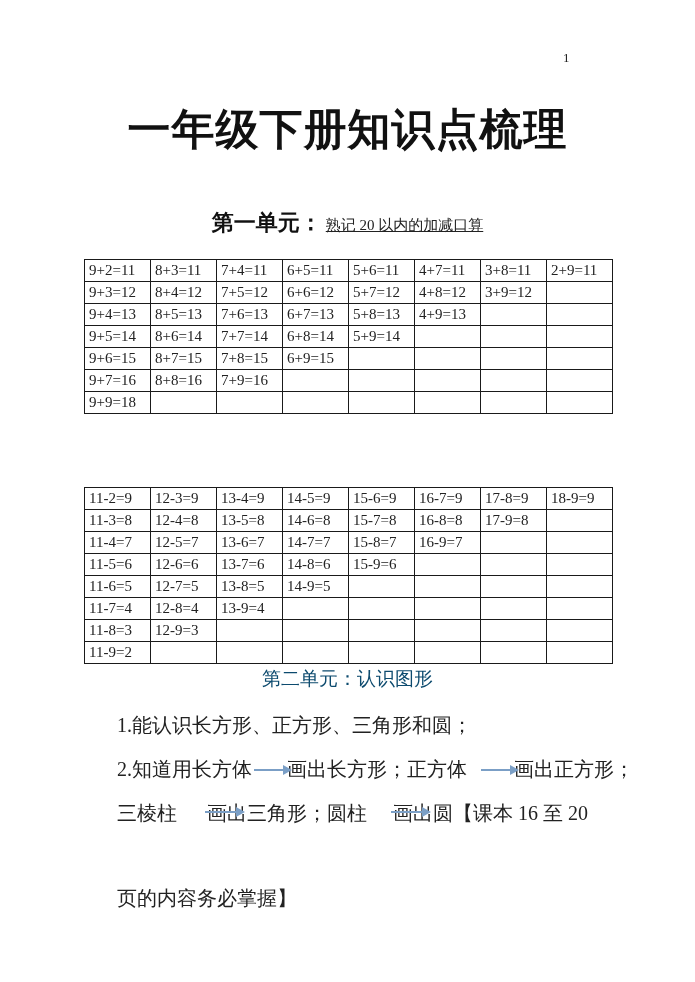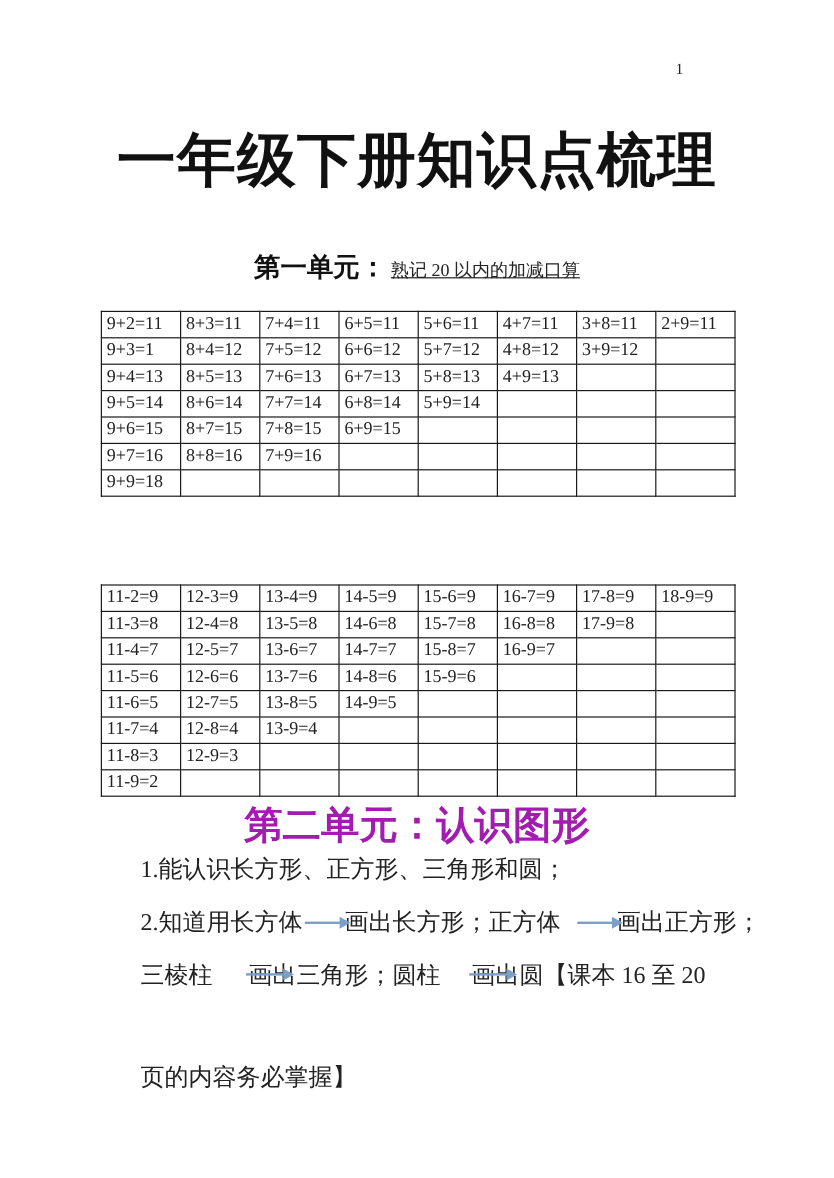--- a/index.html
+++ b/index.html
@@ -21,21 +21,21 @@
     top: 50px;
     font-size: 13px;
     color: #222;
   }
   .doc-title {
     position: absolute;
     top: 101px;
     left: 0;
     width: 100%;
     text-align: center;
-    font-size: 49px;
+    font-size: 43px;
     font-weight: bold;
     letter-spacing: 1px;
     color: #111;
   }
   .s1-heading {
     position: absolute;
     top: 208px;
     left: 0;
     width: 100%;
     text-align: center;
@@ -73,23 +73,23 @@
     overflow: hidden;
     text-align: left;
     vertical-align: middle;
   }
   .s2-heading {
     position: absolute;
     top: 666px;
     left: 0;
     width: 100%;
     text-align: center;
-    font-size: 32px;
-    font-weight: bold;
-    color: #a21caf;
+    font-size: 19px;
+    font-weight: normal;
+    color: #0c4a6e;
   }
   .body-line {
     position: absolute;
     left: 117px;
     font-size: 20px;
     color: #222;
     white-space: nowrap;
     line-height: 26px;
   }
   .l1 { top: 712px; text-align: center; }
@@ -166,21 +166,21 @@
           <td>9+2=11</td>
           <td>8+3=11</td>
           <td>7+4=11</td>
           <td>6+5=11</td>
           <td>5+6=11</td>
           <td>4+7=11</td>
           <td>3+8=11</td>
           <td>2+9=11</td>
         </tr>
         <tr>
-          <td>9+3=1</td>
+          <td>9+3=12</td>
           <td>8+4=12</td>
           <td>7+5=12</td>
           <td>6+6=12</td>
           <td>5+7=12</td>
           <td>4+8=12</td>
           <td>3+9=12</td>
           <td></td>
         </tr>
         <tr>
           <td>9+4=13</td>

